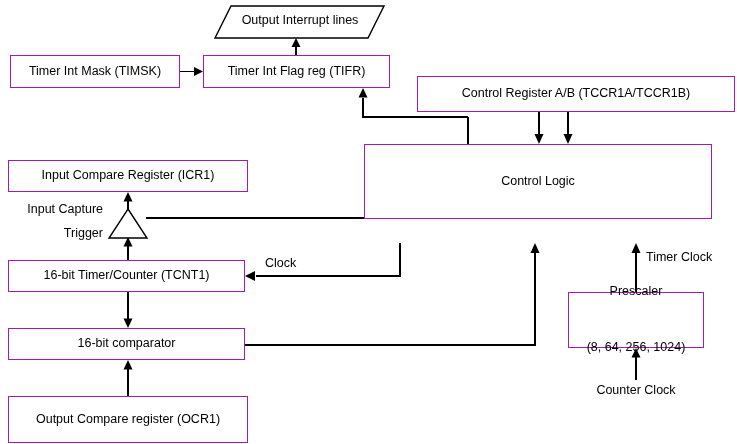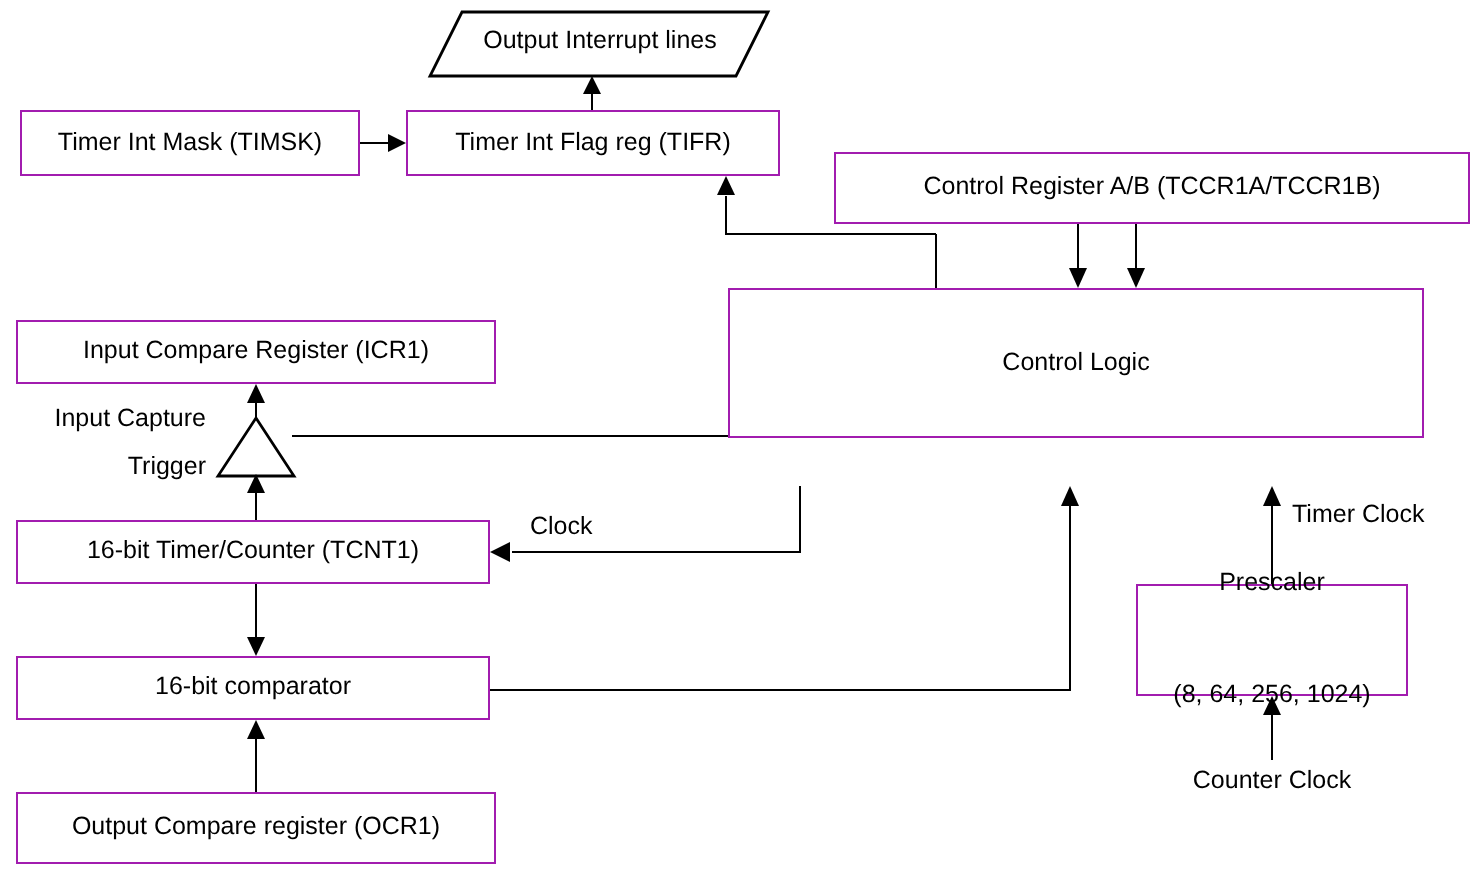--- a/index.html
+++ b/index.html
@@ -132,21 +132,21 @@
   </div>
 
   <div class="box" style="left:8px; top:260px; width:237px; height:32px;">
     <span>16-bit Timer/Counter (TCNT1)</span>
   </div>
 
   <div class="box" style="left:8px; top:328px; width:237px; height:32px;">
     <span>16-bit comparator</span>
   </div>
 
-  <div class="box" style="left:8px; top:396px; width:240px; height:36px;">
+  <div class="box" style="left:8px; top:396px; width:240px; height:47px;">
     <span>Output Compare register (OCR1)</span>
   </div>
 
   <div class="box" style="left:568px; top:292px; width:136px; height:56px; flex-direction:column;gap:40px;">
     <span>Prescaler</span>
     <span>(8, 64, 256, 1024)</span>
   </div>
 
   <div class="label center" style="left:232px; top:13px; width:136px;">Output Interrupt lines</div>
 

